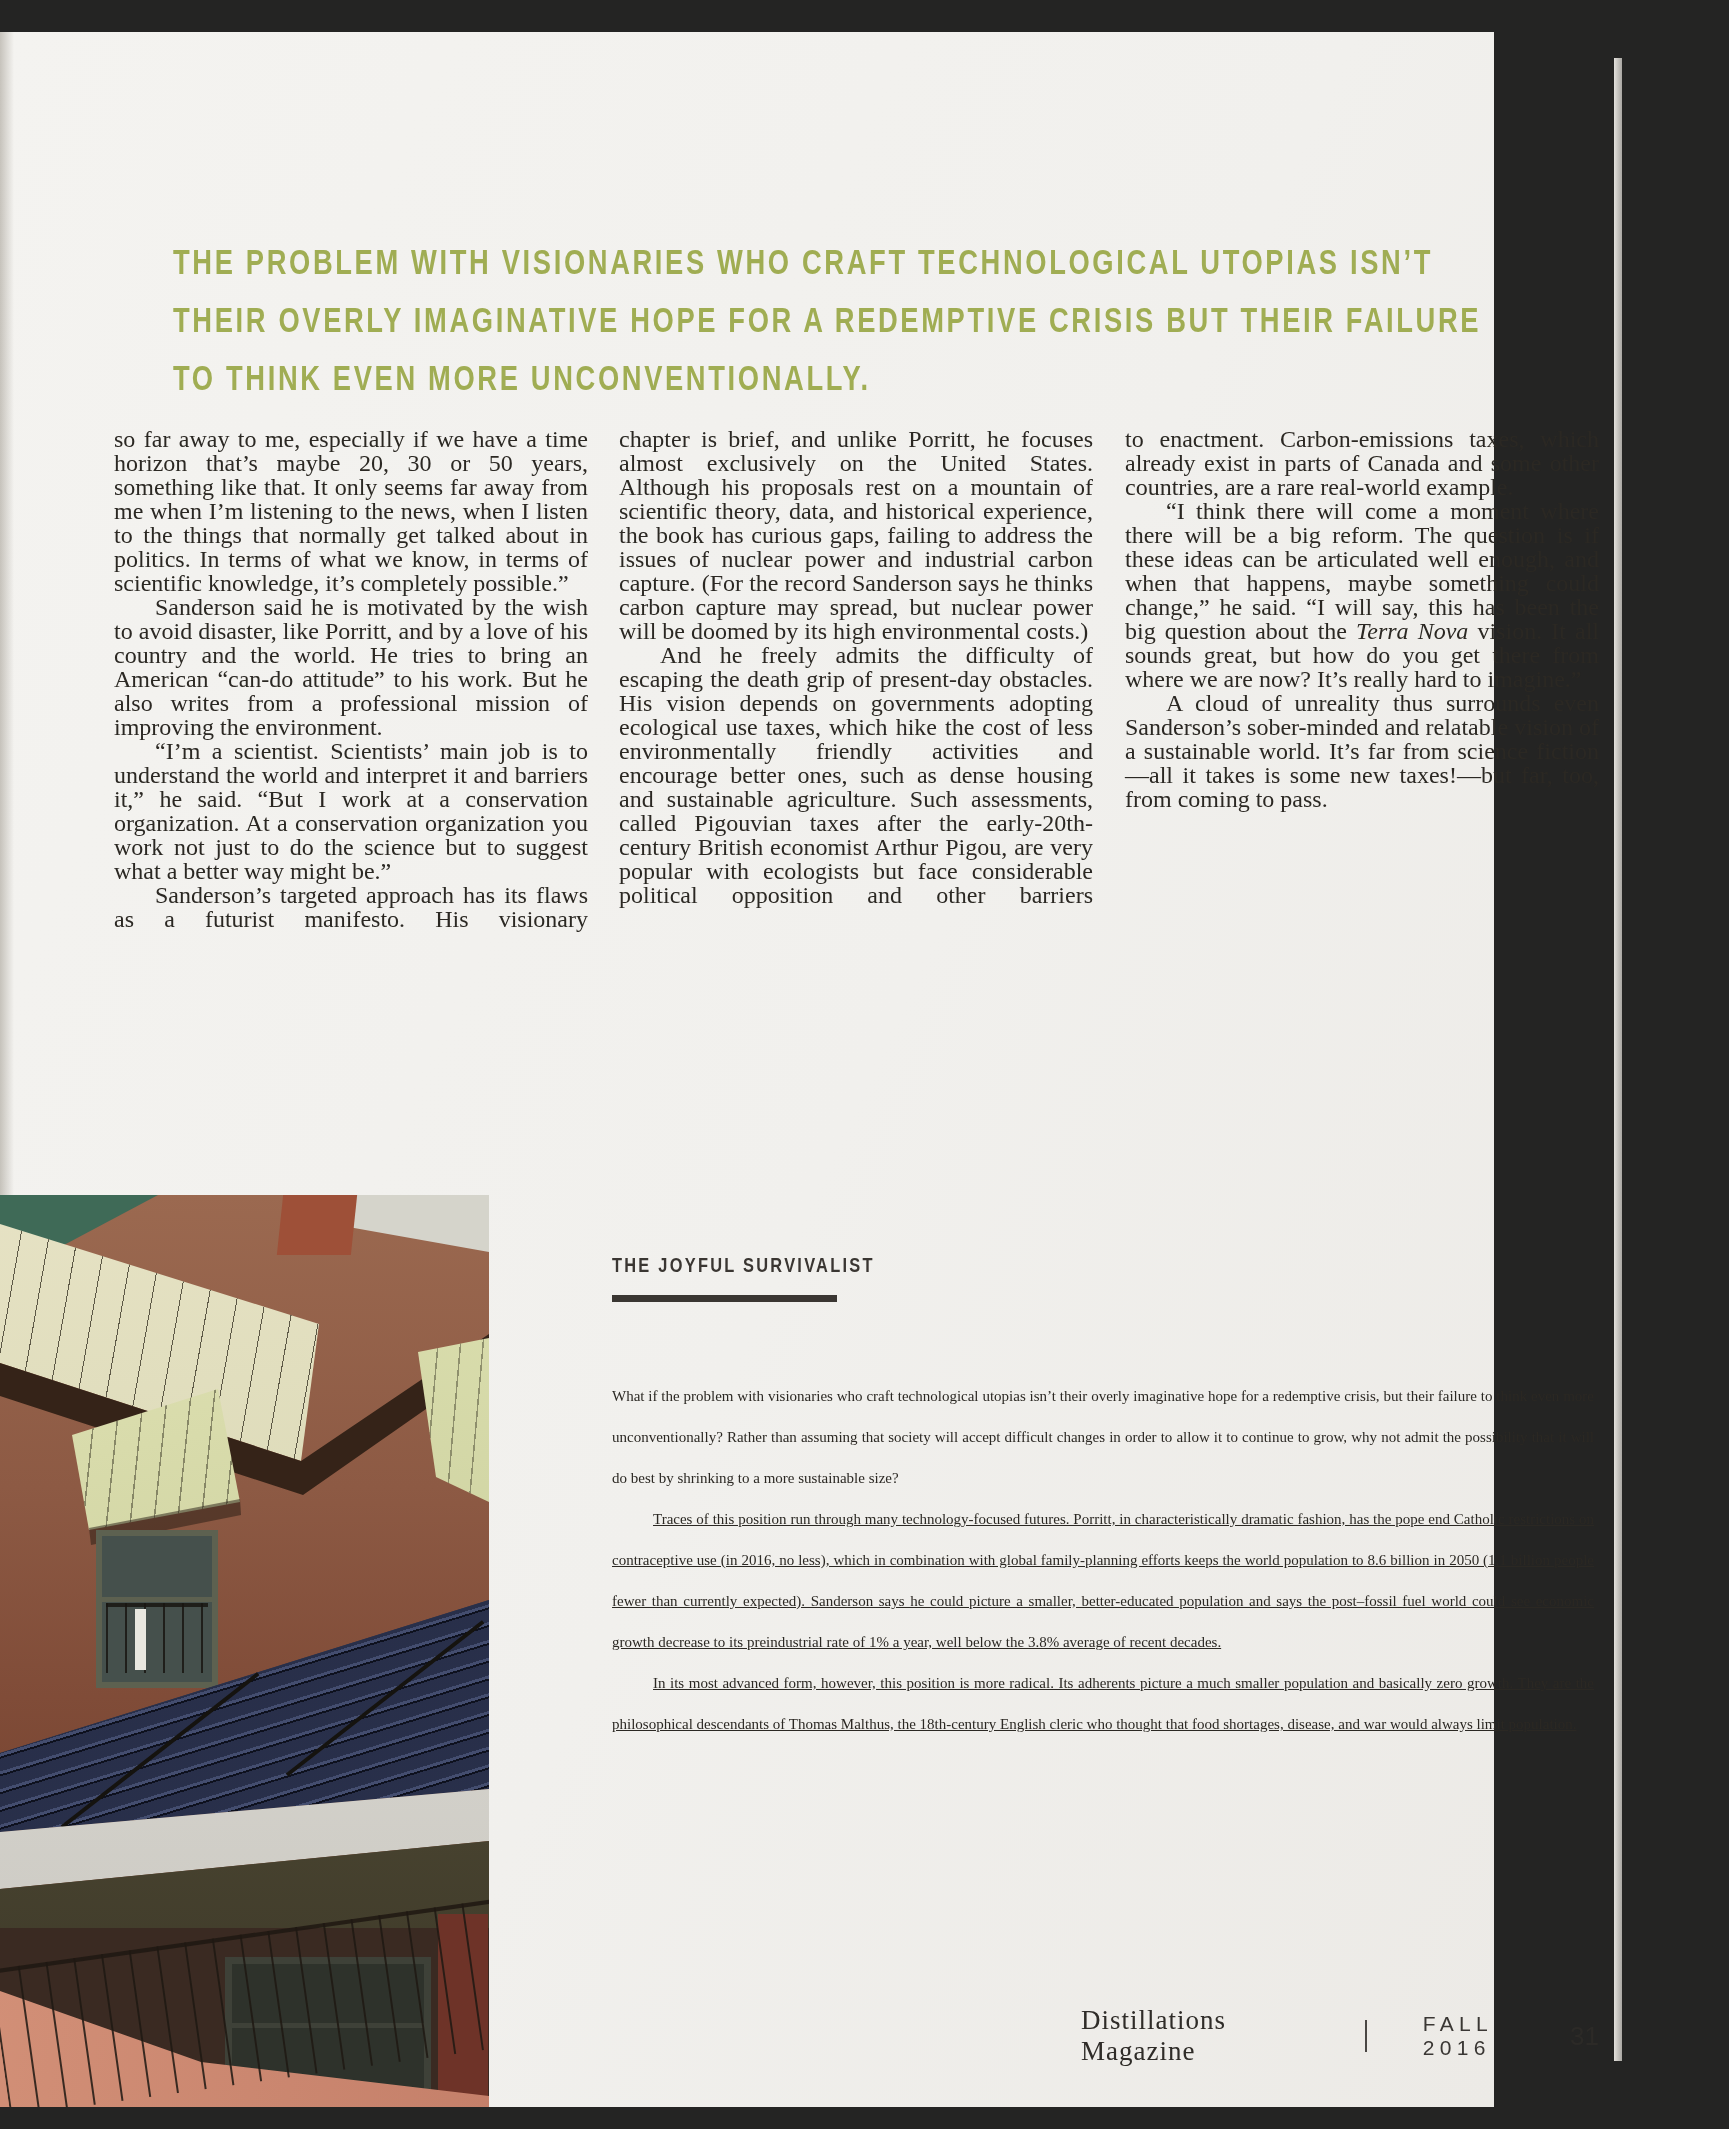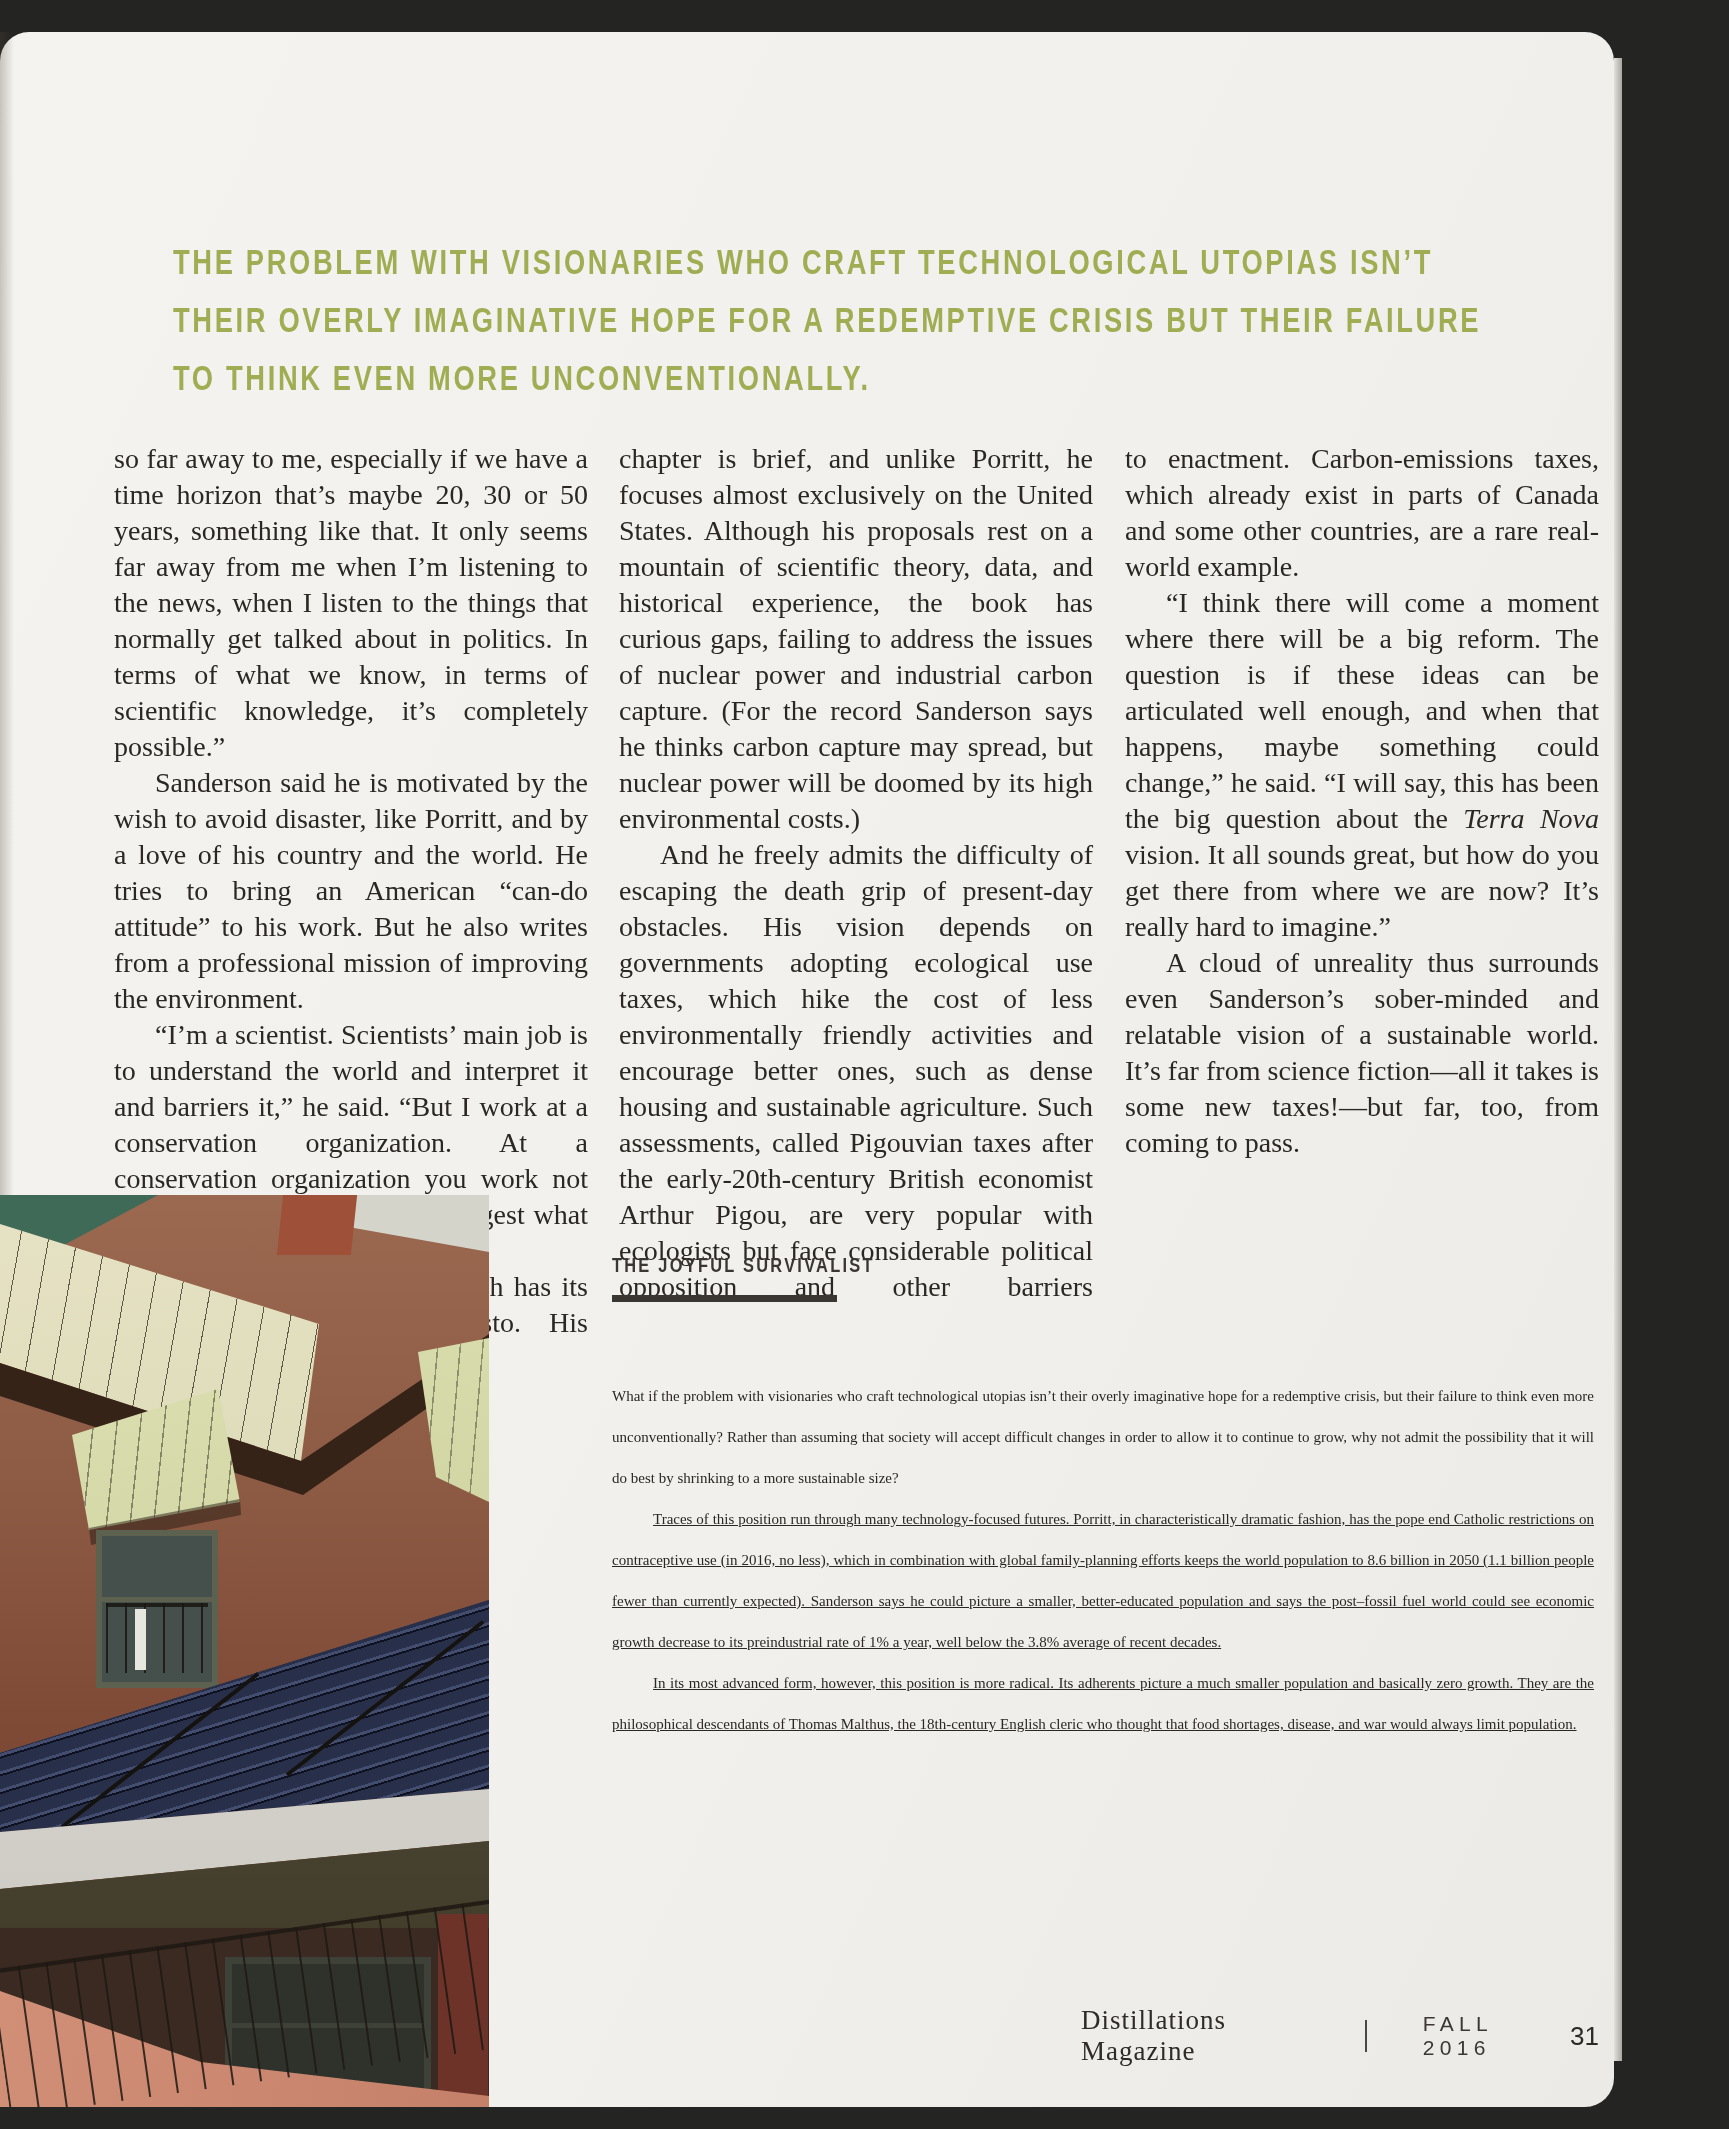--- a/index.html
+++ b/index.html
@@ -2,23 +2,22 @@
 <html lang="en" style="font-size:7.7px"><head>
 <meta charset="utf-8">
 <style>
   html,body{margin:0;padding:0;}
   body{
     width:1729px;height:2129px;position:relative;overflow:hidden;
     background:#242423;
     font-family:"Liberation Serif", serif;
   }
   .page{
-    position:absolute;left:0;top:32px;width:1614px;height:2075px;
+    position:absolute;left:0;top:32px;width:1494px;height:2075px;
     background:linear-gradient(115deg,#f4f3f0 0%,#f1f0ed 55%,#eceae6 100%);
-    border-radius:29px;
   }
   .page-edge{
     position:absolute;left:1614px;top:58px;width:7.7px;height:2003px;
     background:linear-gradient(90deg,#e3e1dc,#a9a7a2);
   }
   .spine-shade{
     position:absolute;left:0;top:0;width:14.4px;height:100%;
     background:linear-gradient(90deg,rgba(80,70,52,.28),rgba(80,70,52,0));
   }
 
@@ -26,22 +25,22 @@
   .pull-quote{
     position:absolute;left:173px;top:201px;width:1581px;
     transform:scaleX(0.78);transform-origin:left top;
     font-family:"Liberation Sans", sans-serif;
     font-weight:700;font-size:35px;line-height:58px;letter-spacing:3.4px;
     color:#a0ad53;white-space:nowrap;
   }
 
   
   .col{
-    position:absolute;top:409px;width:474px;
-    font-size:28px;line-height:36px;color:#2b2823;
+    position:absolute;top:395px;width:474px;
+    font-size:24px;line-height:24px;color:#2b2823;
     text-align:justify;hyphens:auto;-webkit-hyphens:auto;
   }
   .col p, .wide p{margin:0;padding:0;}
   .col p + p{text-indent:41px;}
   .cont{text-align-last:justify;}
   #col1{left:114px;}
   #col2{left:619px;}
   #col3{left:1125px;}
   .it{font-style:italic;}
 

